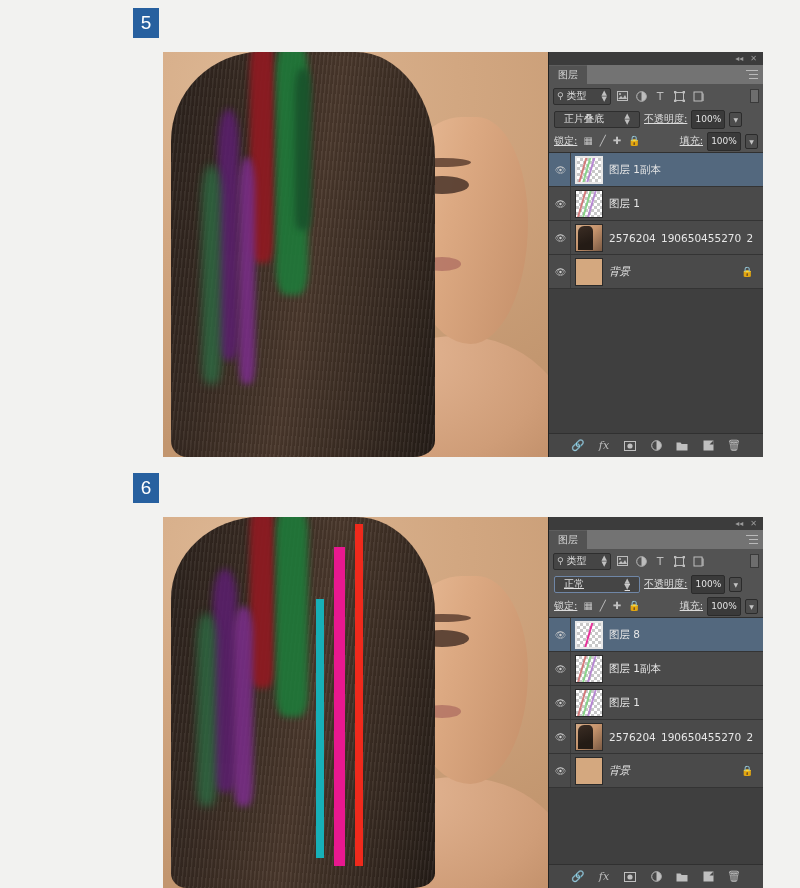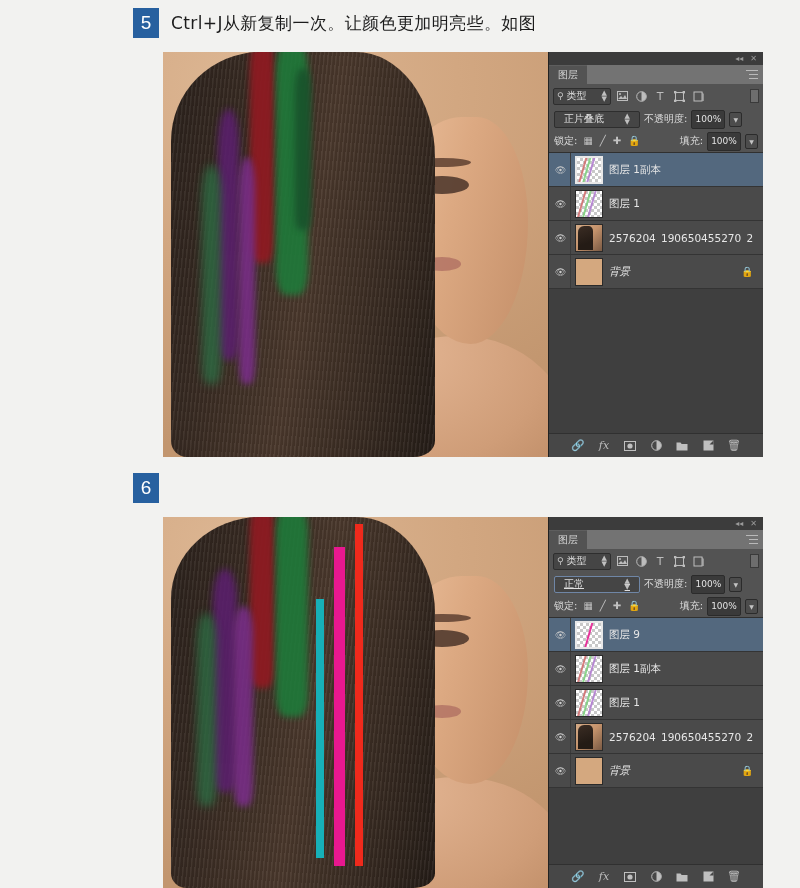--- a/index.html
+++ b/index.html
@@ -231,21 +231,21 @@
     width: 86px; height: 17px;
     background: #454545;
     border: 1px solid #2e2e2e;
     border-radius: 2px;
     display: flex; align-items: center;
     padding: 0 9px;
     font-size: 10px;
     color: #e0e0e0;
   }
   .mode-select.focus { border-color: #6f86a6; text-decoration: underline; }
-  .lbl { font-size: 10px; color: #dcdcdc; white-space: nowrap; }
+  .lbl { font-size: 10px; color: #dcdcdc; white-space: nowrap; text-decoration: underline; }
   .numfield {
     width: 34px; height: 19px;
     background: #3a3a3a;
     border: 1px solid #2b2b2b;
     border-radius: 2px;
     font-size: 9px;
     color: #e2e2e2;
     display: flex; align-items: center; justify-content: center;
   }
   .dropbtn {
@@ -351,21 +351,20 @@
   }
   .bicon svg { display: block; }
 </style>
 </head>
 <body>
 
 <div class="page">
 
   <div class="step-header" style="left:133px; top:8px;">
     <div class="step-badge">5</div>
-    <div class="step-text">Ctrl+J从新复制一次。让颜色更加明亮些。如图</div>
   </div>
 
   <div class="figure" style="left:163px; top:52px; width:600px; height:405px;">
 
     <div class="photo">
       <div class="photo-bg"></div>
       <div class="shoulder"></div>
       <div class="face">
         <div class="brow"></div>
         <div class="lips"></div>
@@ -628,21 +627,21 @@
       </div>
 
       <div class="ps-layers">
         <div class="layer-row selected">
           <div class="eye">👁</div>
           <div class="thumb checker">
             <div class="thumb-strokes">
               <i style="left:44%;background:#e8188f;"></i>
             </div>
           </div>
-          <div class="layer-name">图层 9</div>
+          <div class="layer-name">图层 8</div>
         </div>
         <div class="layer-row">
           <div class="eye">👁</div>
           <div class="thumb checker">
             <div class="thumb-strokes">
               <i style="left:20%;background:#d06a6a;"></i>
                 <i style="left:38%;background:#7ad07a;"></i>
                 <i style="left:56%;background:#b07ad0;"></i>
             </div>
           </div>

